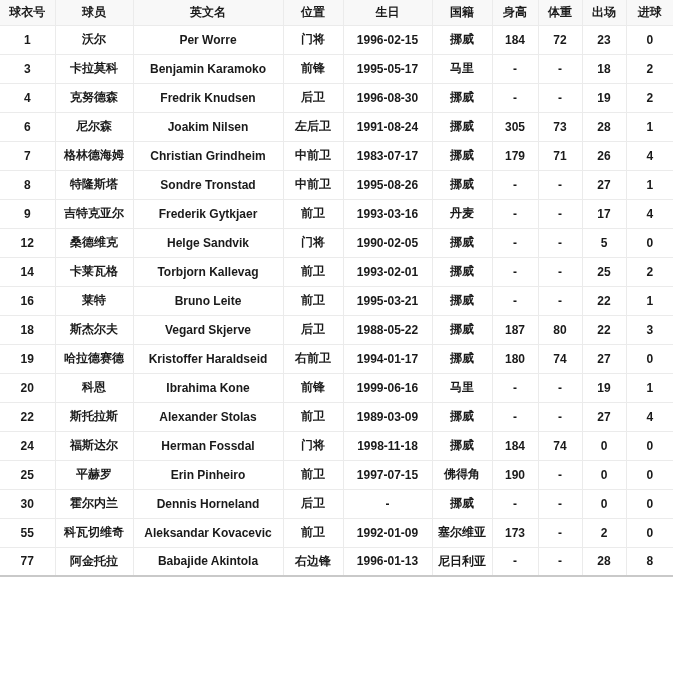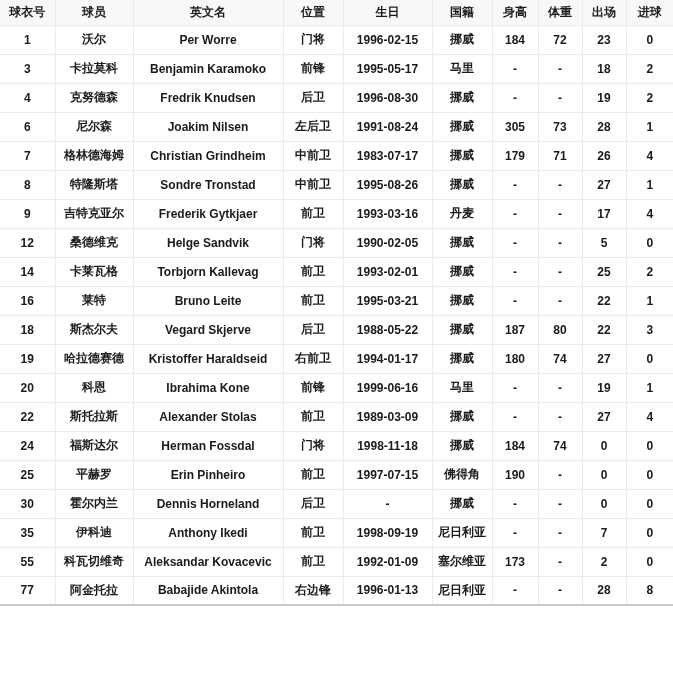--- a/index.html
+++ b/index.html
@@ -280,32 +280,20 @@
         <td>Dennis Horneland</td>
         <td>后卫</td>
         <td>-</td>
         <td>挪威</td>
         <td>-</td>
         <td>-</td>
         <td>0</td>
         <td>0</td>
       </tr>
       <tr>
-        <td>35</td>
-        <td>伊科迪</td>
-        <td>Anthony Ikedi</td>
-        <td>前卫</td>
-        <td>1998-09-19</td>
-        <td>尼日利亚</td>
-        <td>-</td>
-        <td>-</td>
-        <td>7</td>
-        <td>0</td>
-      </tr>
-      <tr>
         <td>55</td>
         <td>科瓦切维奇</td>
         <td>Aleksandar Kovacevic</td>
         <td>前卫</td>
         <td>1992-01-09</td>
         <td>塞尔维亚</td>
         <td>173</td>
         <td>-</td>
         <td>2</td>
         <td>0</td>

